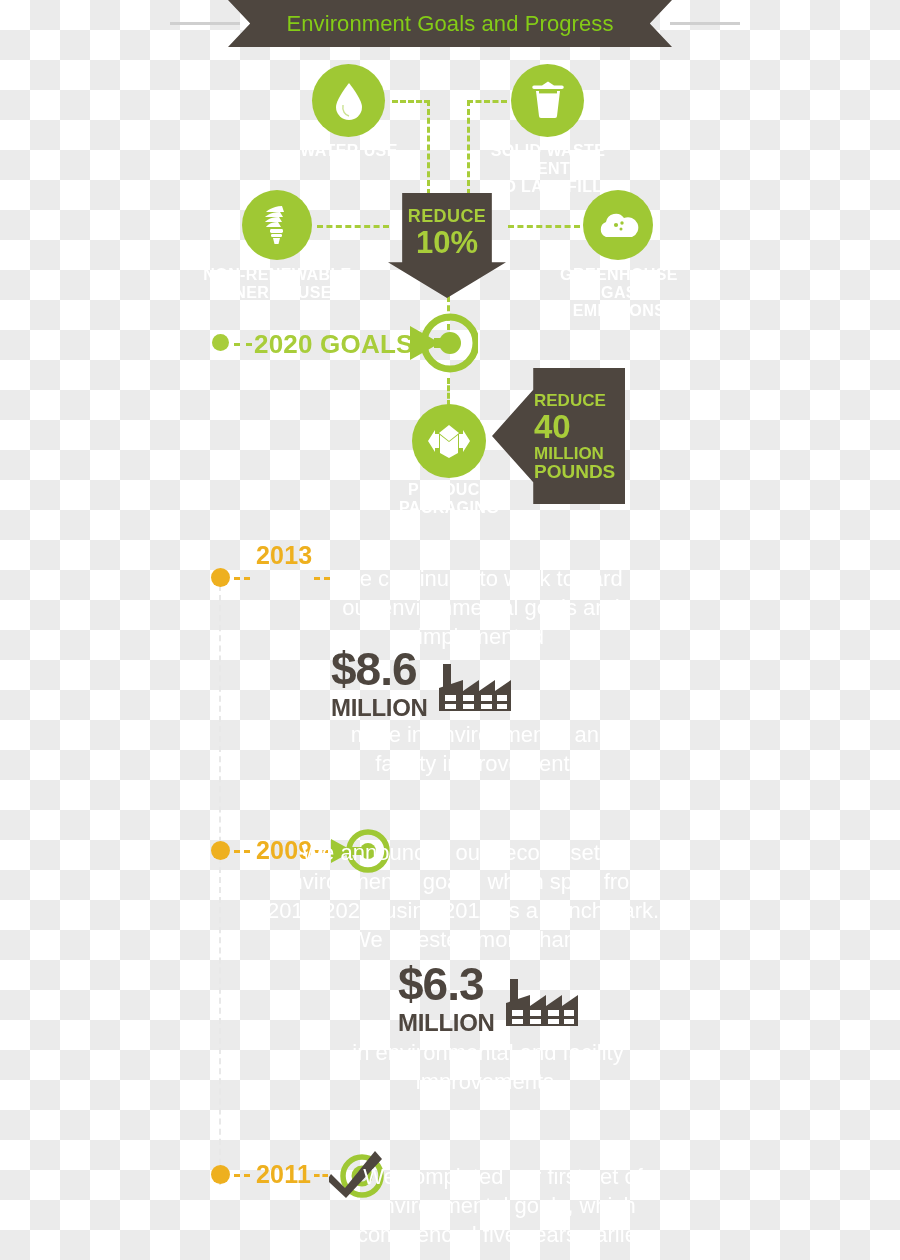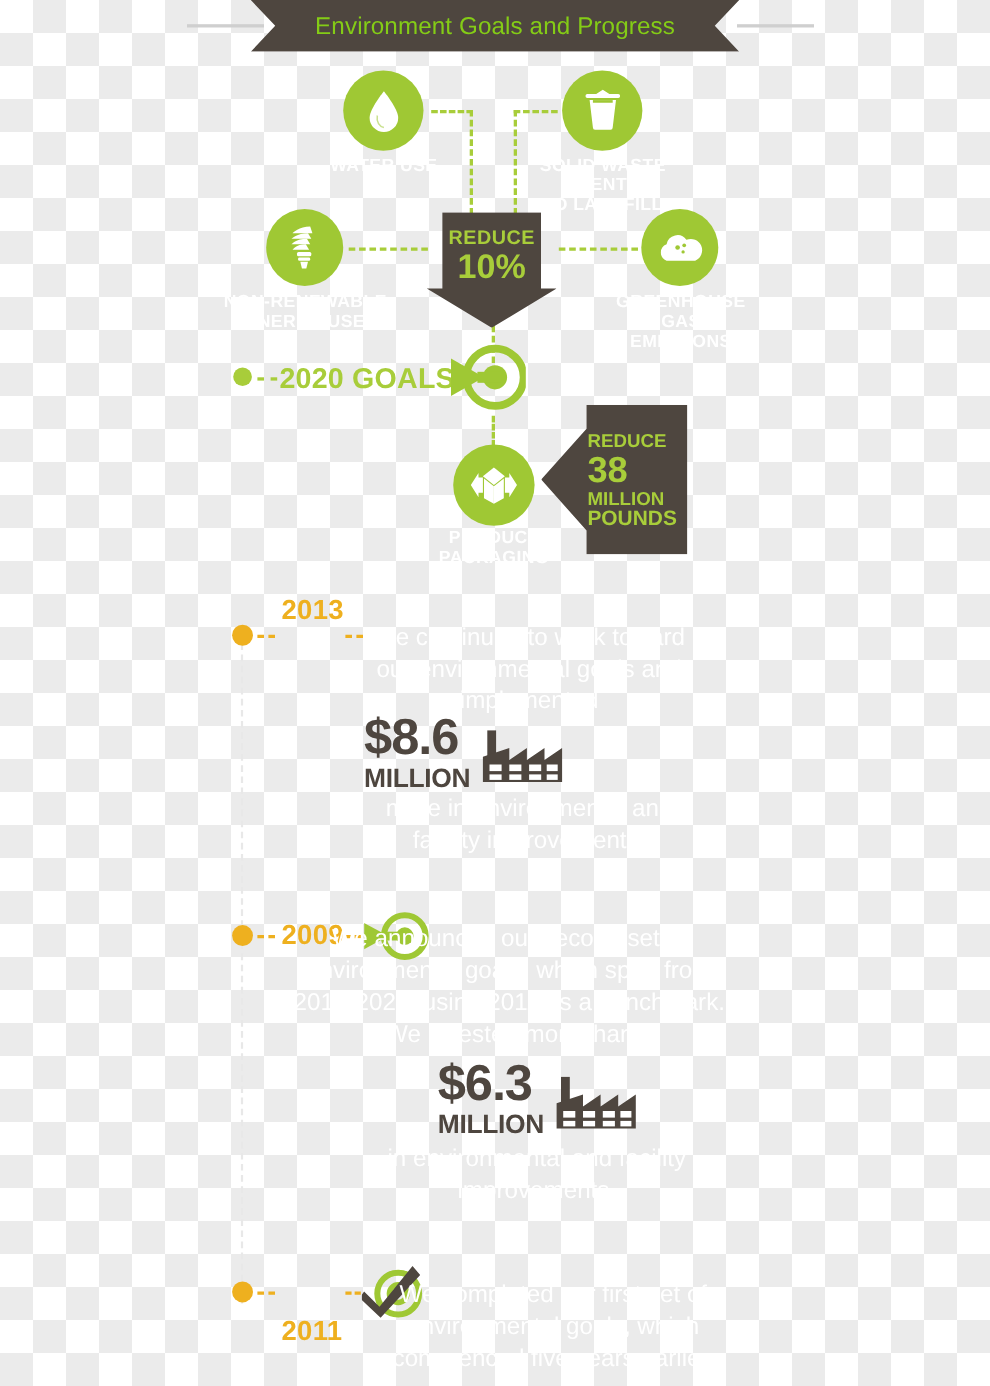--- a/index.html
+++ b/index.html
@@ -213,21 +213,21 @@
       <path d="M23 21 L14 14 L14 32 L23 37 Z" fill="#ffffff"></path>
       <path d="M9 13 L9 9 L2 20 L9 31 L9 27 L13 27 L13 13 Z" fill="#ffffff"></path>
       <path d="M37 13 L37 9 L44 20 L37 31 L37 27 L33 27 L33 13 Z" fill="#ffffff"></path>
     </svg>
   </div>
   <div class="abs goal-label" style="left:379px; top:481px; width:140px;">PRODUCT
 PACKAGING</div>
 
   <div class="abs arrow-left" style="left:492px; top:368px;">
     <div class="r1">REDUCE</div>
-    <div class="r2">38</div>
+    <div class="r2">40</div>
     <div class="r3">MILLION</div>
     <div class="r4">POUNDS</div>
   </div>
 
   <div class="abs timeline-rail"></div>
 
   <div class="abs bullet-amber" style="left:211px; top:568px;"></div>
   <div class="abs dash-h" style="left:234px; top:577px; width:16px; border-top-color:#eeb01f;"></div>
   <div class="abs year" style="left:256px; top:541px;text-align:right;">2013</div>
   <div class="abs dash-h" style="left:314px; top:577px; width:16px; border-top-color:#eeb01f;"></div>
@@ -287,21 +287,21 @@
       <rect x="25" y="46" width="11" height="5" fill="#ffffff"></rect>
       <rect x="43" y="46" width="11" height="5" fill="#ffffff"></rect>
       <rect x="59" y="46" width="10" height="5" fill="#ffffff"></rect>
     </svg>
   </div>
 
   <div class="abs body-text" style="left:333px; top:1038px; width:310px; text-align:center;">in environmental and facility improvements.</div>
 
   <div class="abs bullet-amber" style="left:211px; top:1165px;"></div>
   <div class="abs dash-h" style="left:234px; top:1174px; width:16px; border-top-color:#eeb01f;"></div>
-  <div class="abs year" style="left:256px; top:1196px;">2011</div>
+  <div class="abs year" style="left:256px; top:1160px;">2011</div>
   <div class="abs dash-h" style="left:314px; top:1174px; width:14px; border-top-color:#eeb01f;"></div>
 
   <div class="abs" style="left:329px; top:1148px;">
     <svg width="62" height="52" viewBox="0 0 62 52">
       <circle cx="33" cy="28" r="19" fill="none" stroke="#9fc834" stroke-width="5.5"></circle>
       <circle cx="33" cy="28" r="8" fill="none" stroke="#9fc834" stroke-width="5"></circle>
       <path d="M2 26 L16 40 L46 3 L53 11 L17 50 L-2 32 Z" fill="#4e463f"></path>
     </svg>
   </div>
 

